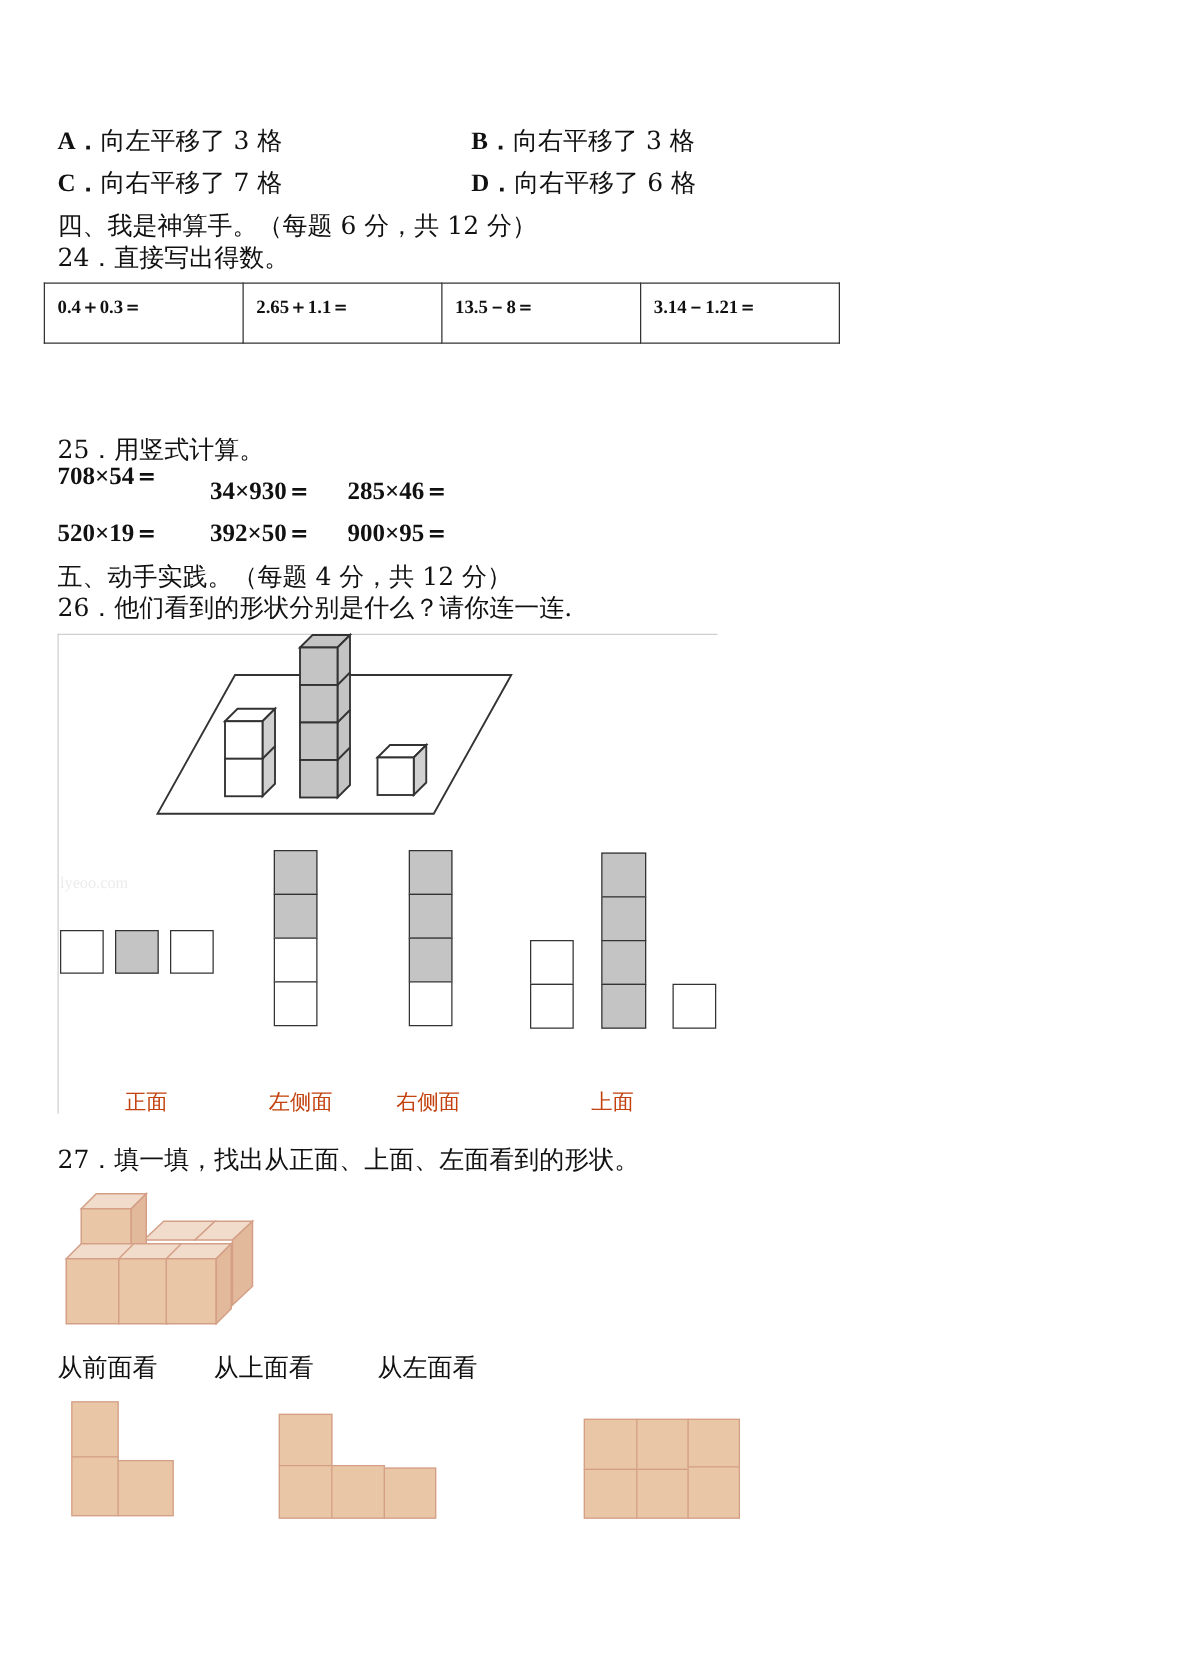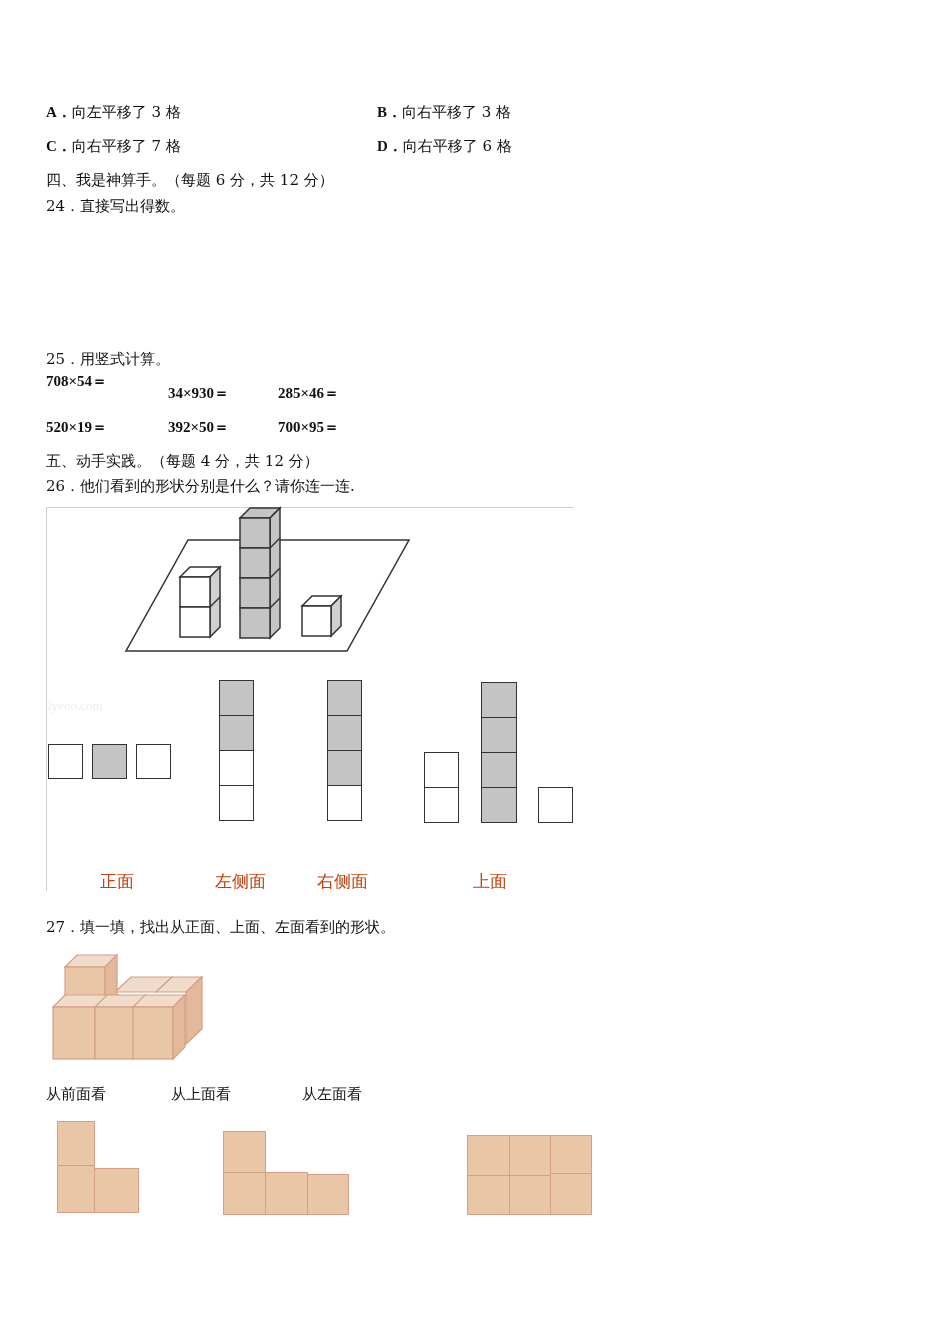--- a/index.html
+++ b/index.html
@@ -1,19 +1,19 @@
 <!DOCTYPE html>
 <html><head>
 <meta charset="utf-8">
 <style>
   html, body { margin: 0; padding: 0; background: #ffffff; }
   body { width: 950px; height: 1344px; position: relative; overflow: hidden;
          font-family: "DejaVu Serif", "Liberation Serif", serif; color: #111; }
   .abs { position: absolute; white-space: nowrap; }
-  .t { font-size: 15px; line-height: 18px; }
+  .t { font-size: 20px; line-height: 18px; }
   .b { font-weight: bold; font-family: "Liberation Serif", "DejaVu Serif", serif; }
   table.calc { position: absolute; left: 35px; top: 226px; border-collapse: collapse; }
   table.calc td { border: 1.5px solid #333; width: 147px; height: 45px; padding: 0 0 0 10px;
                   vertical-align: top; padding-top: 9px; font-weight: bold; font-size: 15px;
                   font-family: "Liberation Serif", "DejaVu Serif", serif; box-sizing: border-box; }
   table.calc td { width: 159px; height: 47.5px; }
   .fig-frame { position: absolute; left: 46px; top: 507px; width: 527px; height: 383px;
                border-top: 1px solid #cfcfcf; border-left: 1px solid #cfcfcf; }
   .watermark { position: absolute; left: 48px; top: 698px; font-size: 13px; color: #ececec;
                font-family: "Liberation Serif", serif; }
@@ -36,30 +36,36 @@
 </div>
 <div class="abs t" style="left:377px;top:137px;">
   <span class="b">D．</span><span>向右平移了 6 格</span>
 </div>
 
 <div class="abs t" style="left:46px;top:171px;">四、我是神算手。（每题 6 分，共 12 分）</div>
 <div class="abs t" style="left:46px;top:197px;">24．直接写出得数。</div>
 
 <table class="calc">
   <tbody>
+      <tr>
+    <td>0.4＋0.3＝</td>
+    <td>2.65＋1.1＝</td>
+    <td>13.5－8＝</td>
+    <td>3.14－1.21＝</td>
+  </tr>
 </tbody>
   </table>
 
 <div class="abs t" style="left:46px;top:350px;">25．用竖式计算。</div>
 <div class="abs t b" style="left:46px;top:372px;">708×54＝</div>
 <div class="abs t b" style="left:168px;top:384px;">34×930＝</div>
 <div class="abs t b" style="left:278px;top:384px;">285×46＝</div>
 <div class="abs t b" style="left:46px;top:418px;">520×19＝</div>
 <div class="abs t b" style="left:168px;top:418px;">392×50＝</div>
-<div class="abs t b" style="left:278px;top:418px;">700×95＝</div>
+<div class="abs t b" style="left:278px;top:418px;">900×95＝</div>
 
 <div class="abs t" style="left:46px;top:452px;">五、动手实践。（每题 4 分，共 12 分）</div>
 <div class="abs t" style="left:46px;top:477px;">26．他们看到的形状分别是什么？请你连一连.</div>
 
 <div class="fig-frame"></div>
 <div class="watermark">lyeoo.com</div>
 
 <svg class="abs" style="left:0;top:0;" width="950" height="700">
   <g stroke="#333" stroke-width="1.5" fill="none">
 

